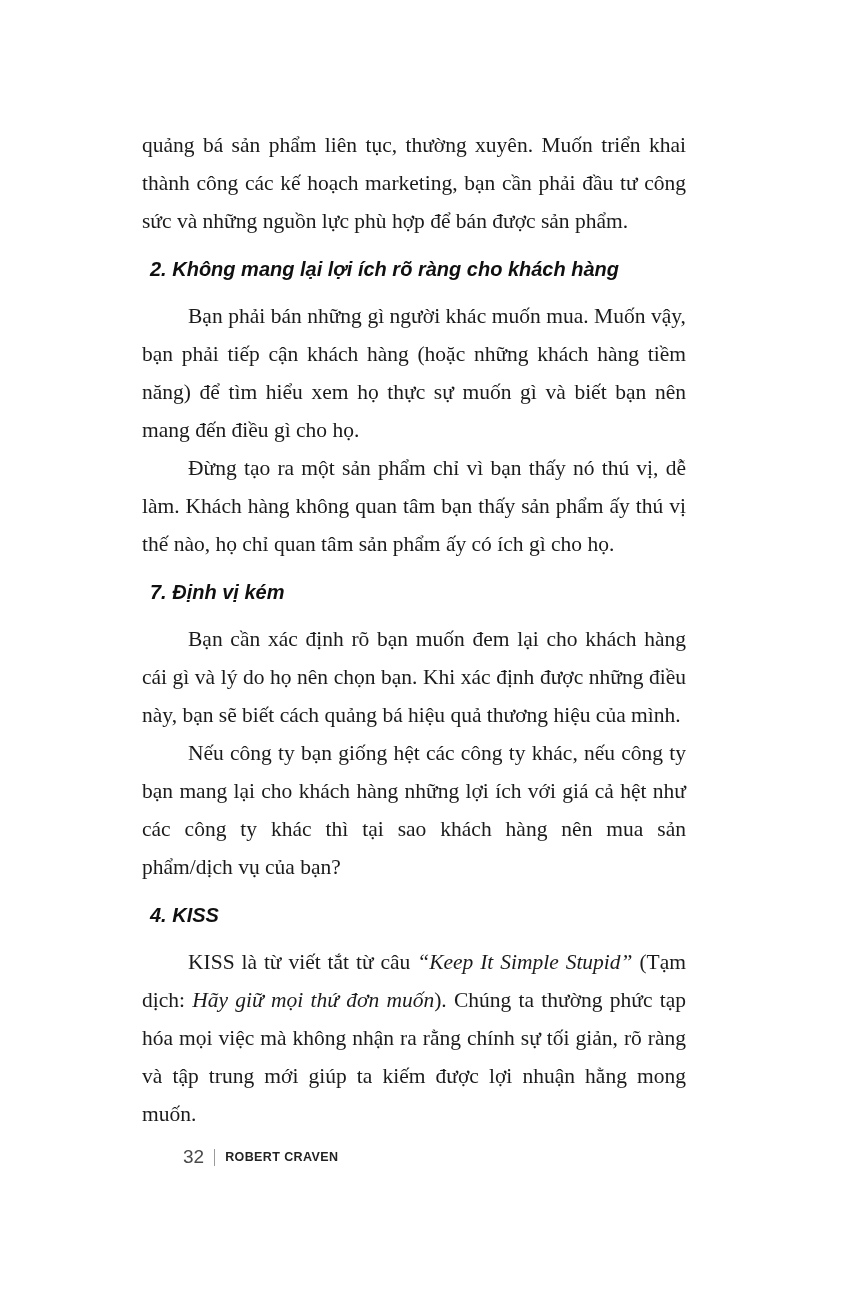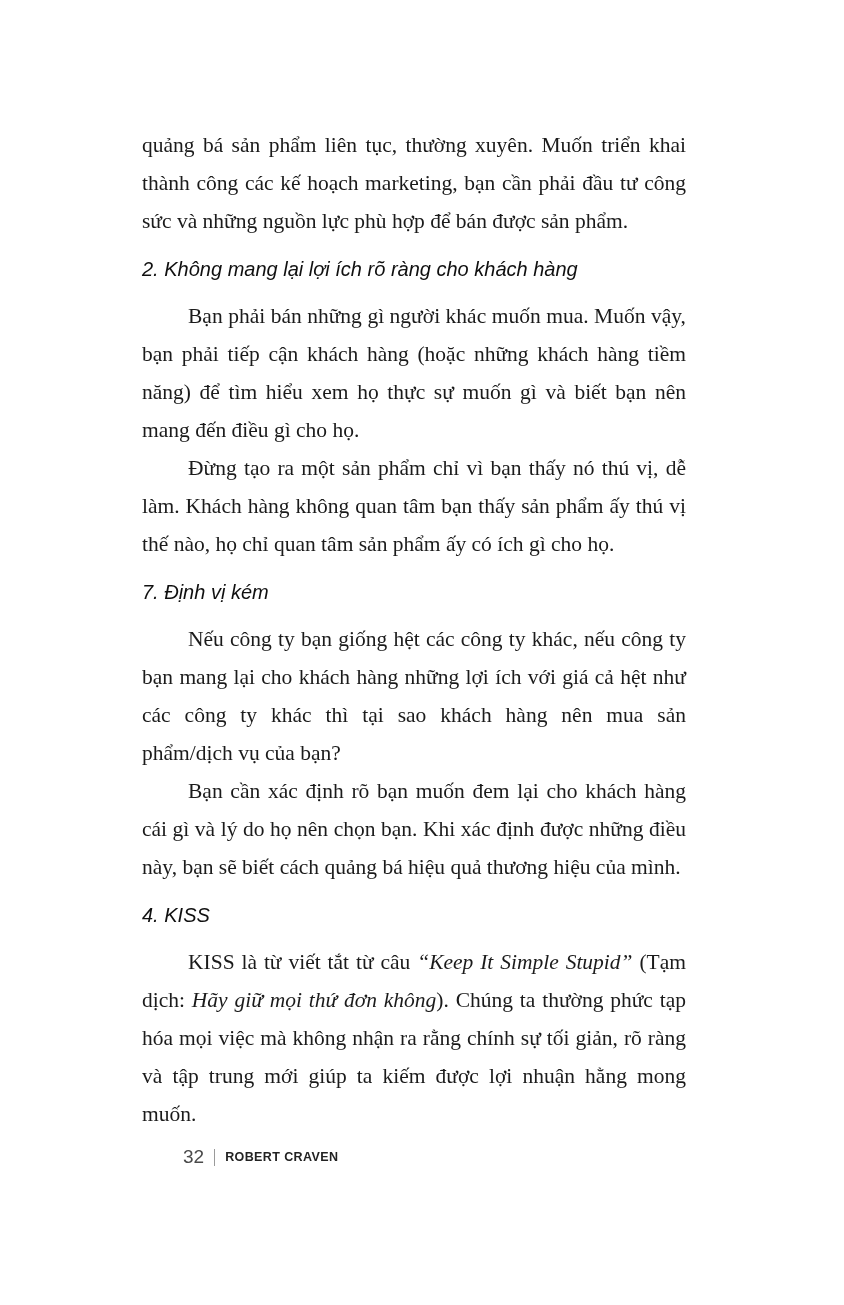--- a/index.html
+++ b/index.html
@@ -29,23 +29,23 @@
   .body-paragraph.indent {
     text-indent: 46px;
   }
   .body-paragraph em {
   }
   .section-heading {
     font-family: "Liberation Sans", "DejaVu Sans", sans-serif;
     font-size: 20px;
     line-height: 28px;
     font-style: italic;
-    font-weight: normal;
+    font-weight: bold;
     color: #101010;
-    margin: 15px 0 14px 0;
+    margin: 15px 0 14px 8px;
   }
   .page-footer {
     position: absolute;
     left: 137px;
     top: 1146px;
     display: flex;
     align-items: center;
   }
   .page-footer .page-number {
     font-family: Liberation Sans, sans-serif;
@@ -70,24 +70,24 @@
 <body>
 
 <div class="book-page">
 
   <div>
       <p class="body-paragraph"><span>quảng bá sản phẩm liên tục, thường xuyên. Muốn triển khai thành công các kế hoạch marketing, bạn cần phải đầu tư công sức và những nguồn lực phù hợp để bán được sản phẩm.</span></p>
       <h3 class="section-heading">2. Không mang lại lợi ích rõ ràng cho khách hàng</h3>
       <p class="body-paragraph indent"><span>Bạn phải bán những gì người khác muốn mua. Muốn vậy, bạn phải tiếp cận khách hàng (hoặc những khách hàng tiềm năng) để tìm hiểu xem họ thực sự muốn gì và biết bạn nên mang đến điều gì cho họ.</span></p>
       <p class="body-paragraph indent"><span>Đừng tạo ra một sản phẩm chỉ vì bạn thấy nó thú vị, dễ làm. Khách hàng không quan tâm bạn thấy sản phẩm ấy thú vị thế nào, họ chỉ quan tâm sản phẩm ấy có ích gì cho họ.</span></p>
       <h3 class="section-heading">7. Định vị kém</h3>
+      <p class="body-paragraph indent"><span>Bạn cần xác định rõ bạn muốn đem lại cho khách hàng cái gì và lý do họ nên chọn bạn. Khi xác định được những điều này, bạn sẽ biết cách quảng bá hiệu quả thương hiệu của mình.</span></p>
       <p class="body-paragraph indent"><span>Nếu công ty bạn giống hệt các công ty khác, nếu công ty bạn mang lại cho khách hàng những lợi ích với giá cả hệt như các công ty khác thì tại sao khách hàng nên mua sản phẩm/dịch vụ của bạn?</span></p>
-      <p class="body-paragraph indent"><span>Bạn cần xác định rõ bạn muốn đem lại cho khách hàng cái gì và lý do họ nên chọn bạn. Khi xác định được những điều này, bạn sẽ biết cách quảng bá hiệu quả thương hiệu của mình.</span></p>
       <h3 class="section-heading">4. KISS</h3>
-      <p class="body-paragraph indent"><span>KISS là từ viết tắt từ câu </span><em>“Keep It Simple Stupid”</em><span> (Tạm dịch: </span><em>Hãy giữ mọi thứ đơn không</em><span>). Chúng ta thường phức tạp hóa mọi việc mà không nhận ra rằng chính sự tối giản, rõ ràng và tập trung mới giúp ta kiếm được lợi nhuận hằng mong muốn.</span></p>
+      <p class="body-paragraph indent"><span>KISS là từ viết tắt từ câu </span><em>“Keep It Simple Stupid”</em><span> (Tạm dịch: </span><em>Hãy giữ mọi thứ đơn muốn</em><span>). Chúng ta thường phức tạp hóa mọi việc mà không nhận ra rằng chính sự tối giản, rõ ràng và tập trung mới giúp ta kiếm được lợi nhuận hằng mong muốn.</span></p>
     </div>
 
   <div class="page-footer">
     <span class="page-number">32</span>
     <span class="footer-divider"></span>
     <span class="author-name">ROBERT CRAVEN</span>
   </div>
 
 </div>
 

